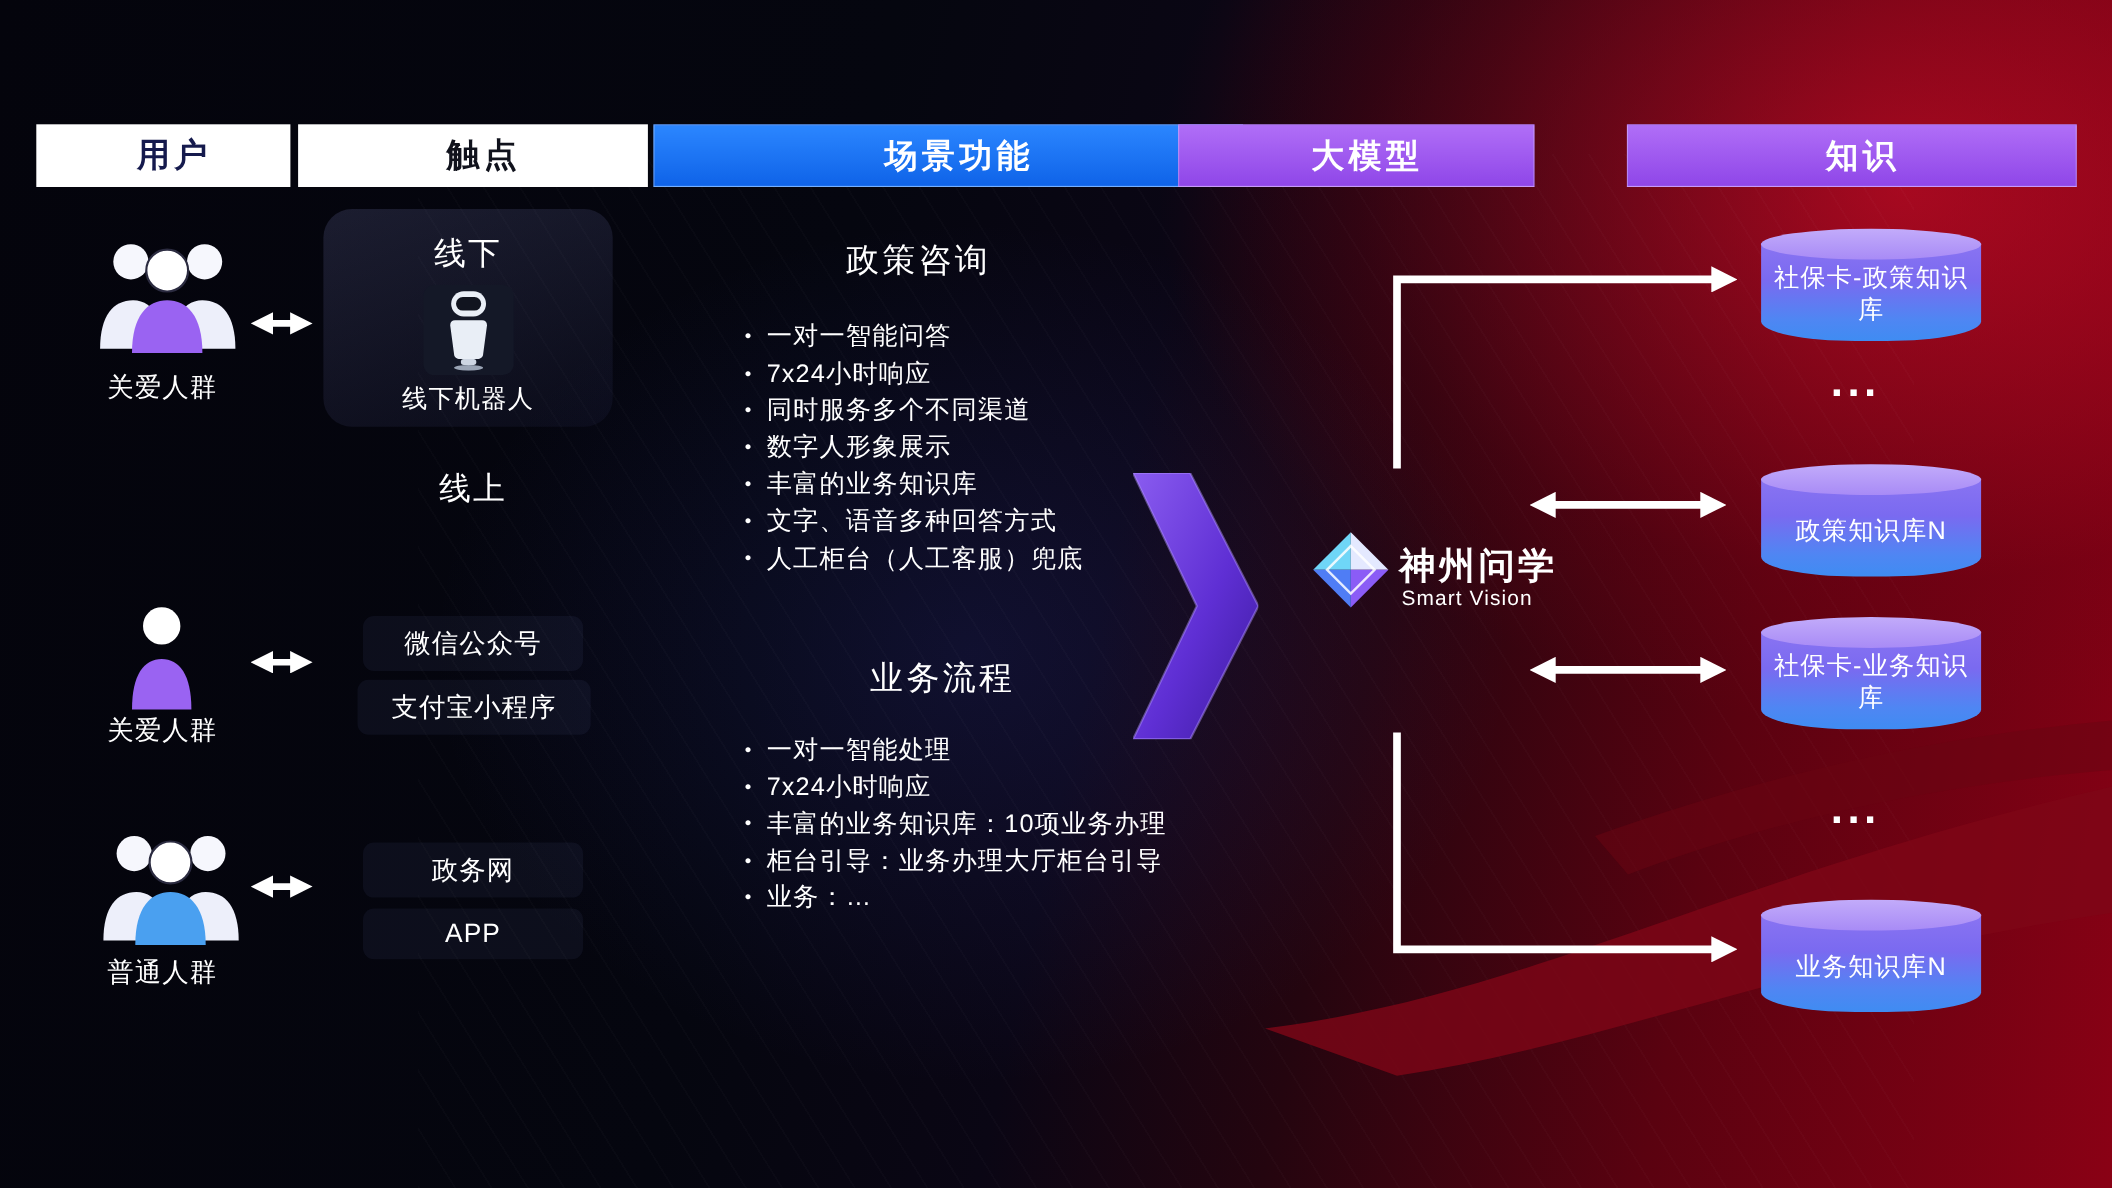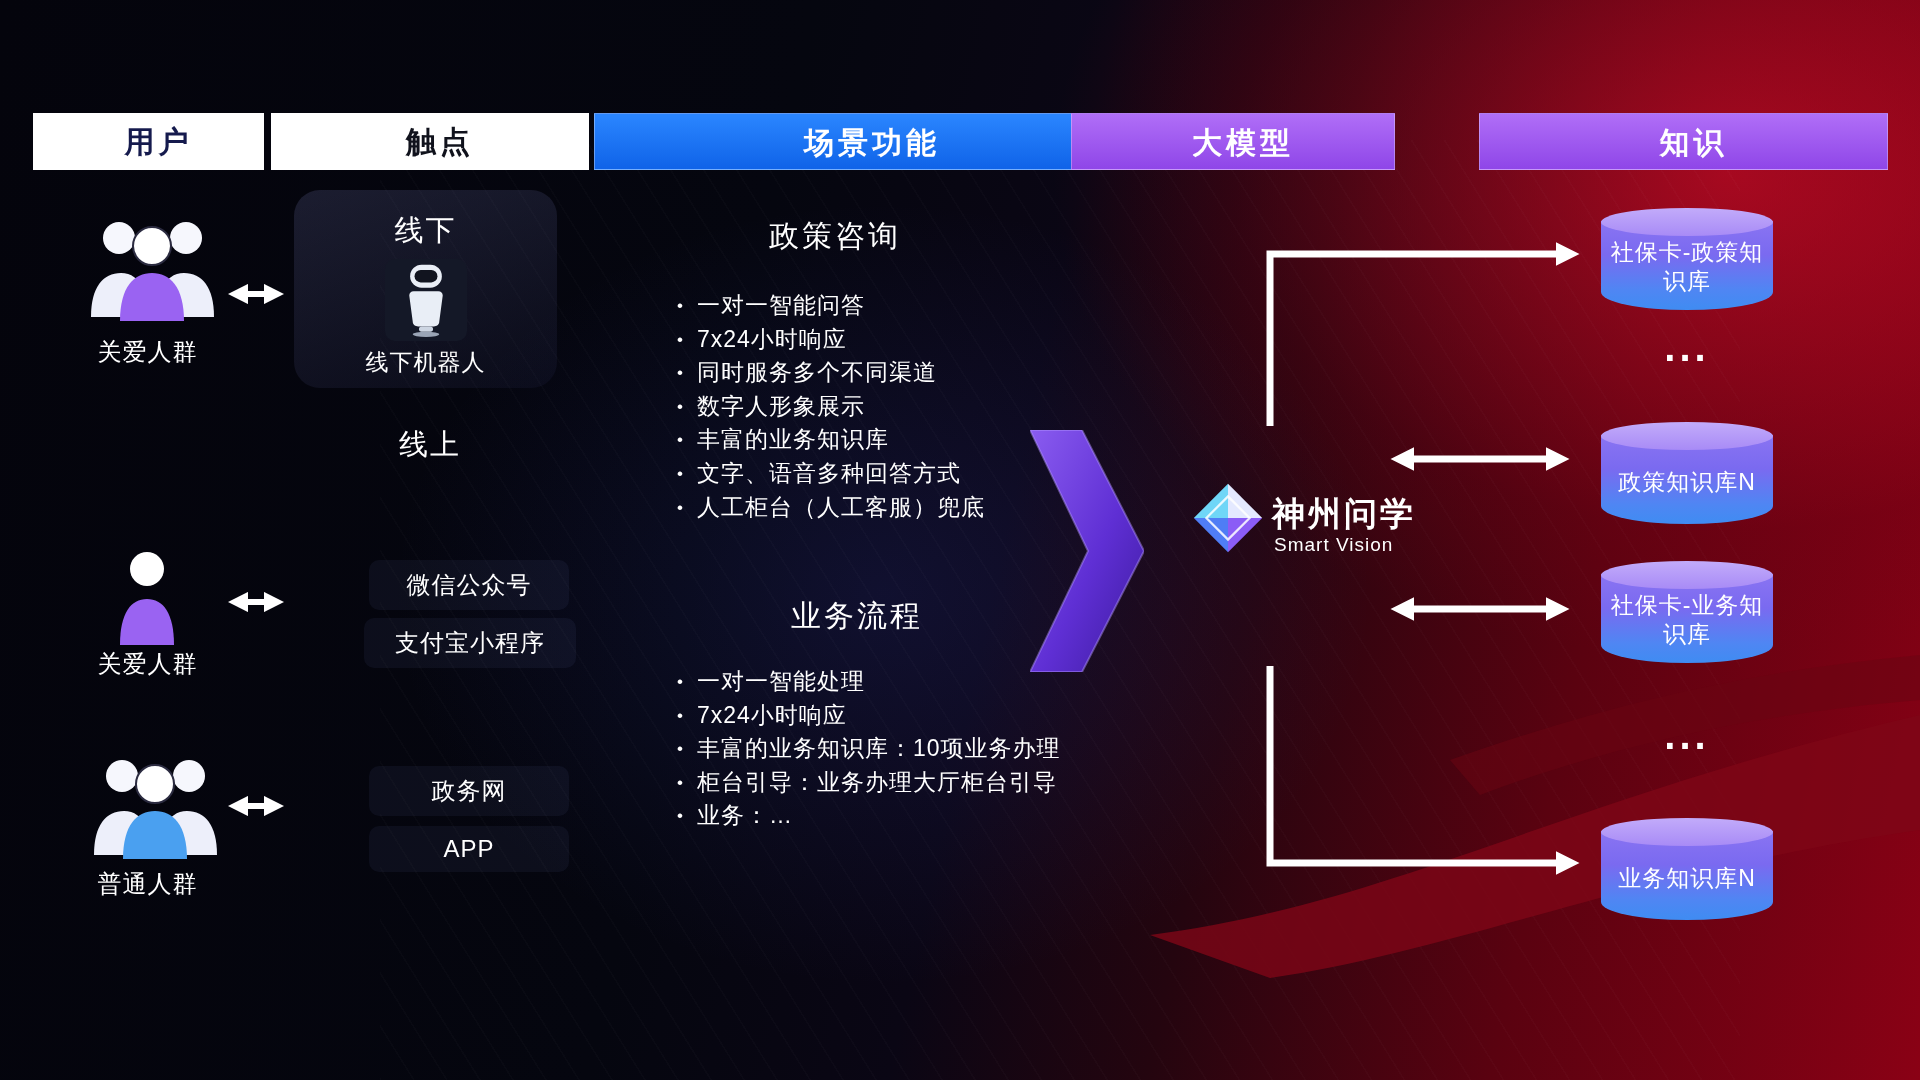--- a/index.html
+++ b/index.html
@@ -39,42 +39,42 @@
   .touch-panel { left:294px; top:190px; width:263px; height:198px; border-radius:26px;
     background:linear-gradient(160deg, rgba(120,125,185,0.20), rgba(58,62,120,0.10));
     padding-top:21px; text-align:center; }
   .tp-title { font-size:29px; letter-spacing:2px; }
   .robot-tile { width:82px; height:82px; margin:8px auto 6px; background:#141827; border-radius:10px;
     display:flex; align-items:center; justify-content:center; }
   .tp-sub { font-size:23px; letter-spacing:1px; }
 
   .online-title { left:330px; top:425px; width:200px; font-size:29px; letter-spacing:2px; }
   .channel { width:200px; font-size:24px; letter-spacing:1px; padding:9px 0; border-radius:10px;
-    background:rgba(128,138,215,0.07);margin-left:39px; }
+    background:rgba(128,138,215,0.07); }
   .ch-wechat { left:330px; top:560px; }
   .ch-alipay { left:325px; top:618px; width:212px; }
   .ch-gov    { left:330px; top:766px; }
   .ch-app    { left:330px; top:826px; }
 
   .scene-title { font-size:30px; letter-spacing:3px; text-align:center; }
   .st1 { left:660px; top:216px; width:350px; }
   .st2 { left:682px; top:596px; width:350px; }
   .bullets { list-style:none; }
   .bl1 { left:677px; top:289px; width:460px; }
   .bl2 { left:677px; top:665px; width:480px; }
   .bullets li { font-size:23px; line-height:32.6px; letter-spacing:1px; white-space:nowrap; }
   .bullets li::before { content:"•"; font-size:17px; margin-right:13px; vertical-align:2px; }
 
   .flow-arrow { left:1030px; top:430px; }
 
   .logo-icon { left:1192px; top:482px; }
   .logo-name { left:1272px; top:492px; font-size:33px; font-weight:bold; letter-spacing:3px; }
   .logo-sub  { left:1274px; top:534px; font-size:19px; letter-spacing:1px; }
 
-  .cyl { width:172px; height:102px; position:absolute; left:1601px; }
+  .cyl { width:200px; height:102px; position:absolute; left:1601px; }
   .cyl-body { position:absolute; left:0; right:0; top:13px; bottom:0;
     background:linear-gradient(180deg,#8a74f2 0%, #7a6af0 38%, #4f86f3 78%, #3f8cf2 100%);
     border-radius:0 0 86px 86px / 0 0 18px 18px; }
   .cyl-top { position:absolute; left:0; right:0; top:0; height:28px; border-radius:50%;
     background:linear-gradient(180deg,#c2abfa,#a88bf6); }
   .cyl-label { position:absolute; left:6px; right:6px; top:30px; text-align:center;
     font-size:23px; line-height:29px; letter-spacing:1px; }
   .cyl-label.single { top:46px; }
   .cy1 { top:208px; } .cy2 { top:422px; } .cy3 { top:561px; } .cy4 { top:818px; }
   .dots { left:1601px; width:172px; text-align:center; font-size:40px; font-weight:bold;

